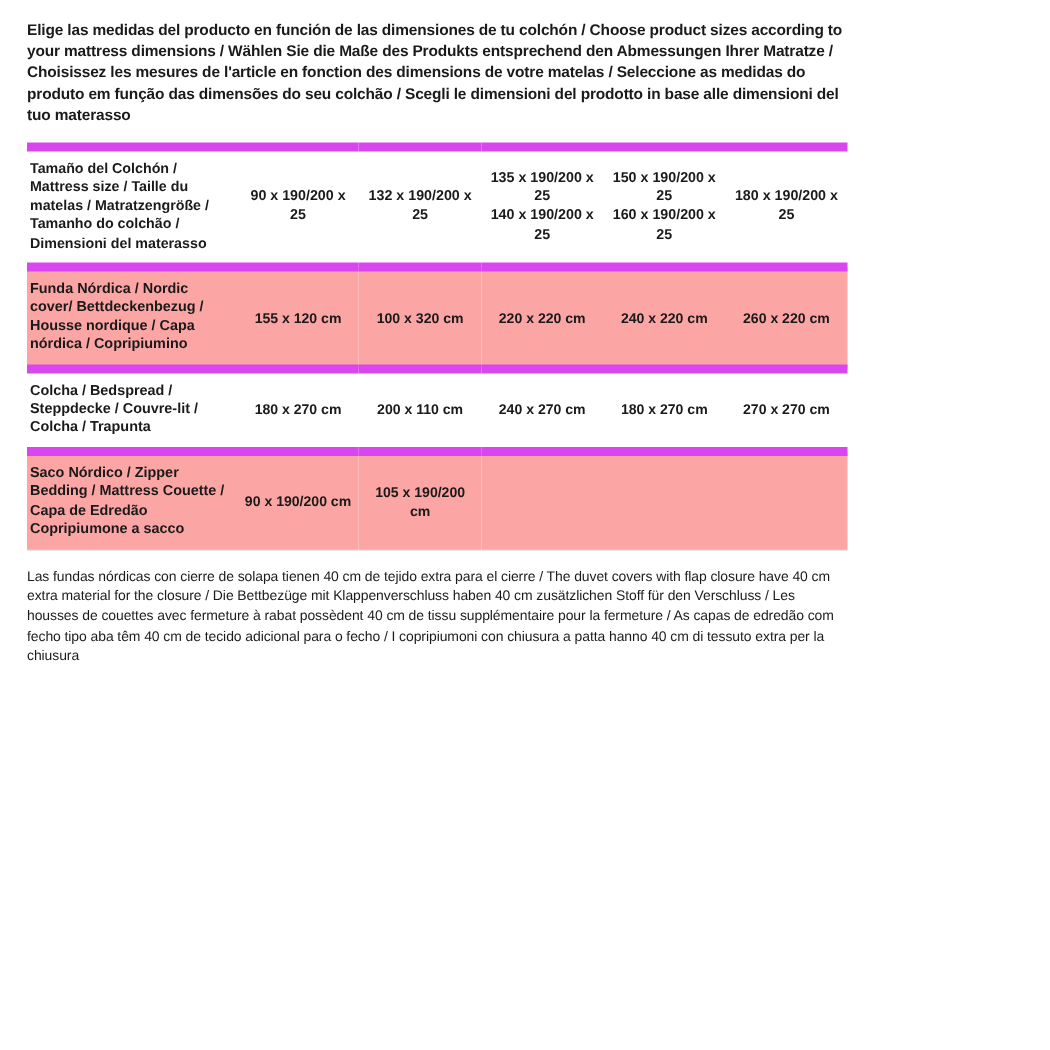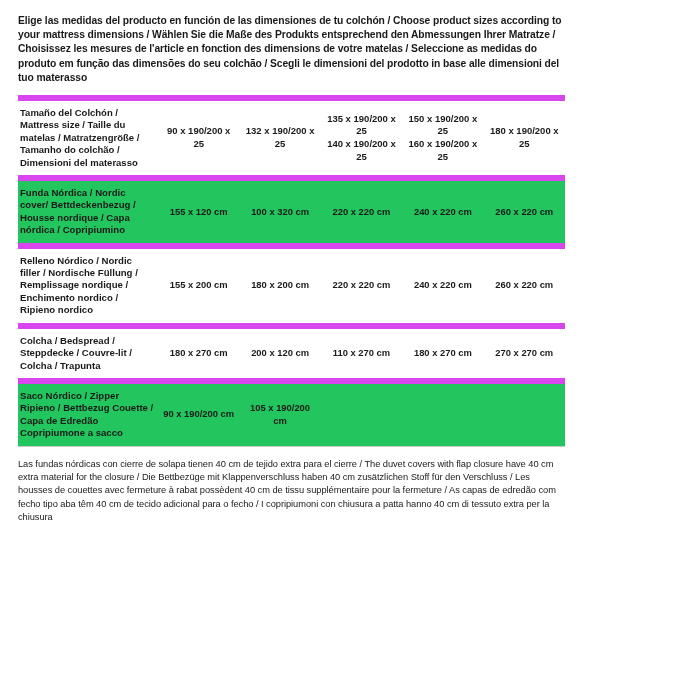--- a/index.html
+++ b/index.html
@@ -53,21 +53,21 @@
     font-size: 9.4px;
     font-weight: bold;
     text-align: center;
     line-height: 12.6px;
   }
   tr.header .row-label,
   tr.header .cell {
     font-size: 9.5px;
   }
   tr.shaded td {
-    background: #22c55e;
+    background: #fca5a5;
   }
   .footer {
     margin-top: 11px;
     font-size: 9.3px;
     font-weight: normal;
     line-height: 13.4px;
     letter-spacing: -0.05px;
   }
 </style>
 </head>
@@ -89,37 +89,29 @@
         </tr>
         <tr class="shaded">
           <td class="row-label">Funda Nórdica / Nordic cover/ Bettdeckenbezug / Housse nordique / Capa nórdica / Copripiumino</td>
           <td class="cell">155 x 120 cm</td>
           <td class="cell">100 x 320 cm</td>
           <td class="cell">220 x 220 cm</td>
           <td class="cell">240 x 220 cm</td>
           <td class="cell">260 x 220 cm</td>
         </tr>
         <tr>
-          <td class="row-label">Relleno Nórdico / Nordic filler / Nordische Füllung / Remplissage nordique / Enchimento nordico / Ripieno nordico</td>
-          <td class="cell">155 x 200 cm</td>
-          <td class="cell">180 x 200 cm</td>
-          <td class="cell">220 x 220 cm</td>
-          <td class="cell">240 x 220 cm</td>
-          <td class="cell">260 x 220 cm</td>
-        </tr>
-        <tr>
           <td class="row-label">Colcha / Bedspread / Steppdecke / Couvre-lit / Colcha / Trapunta</td>
           <td class="cell">180 x 270 cm</td>
-          <td class="cell">200 x 120 cm</td>
-          <td class="cell">110 x 270 cm</td>
+          <td class="cell">200 x 110 cm</td>
+          <td class="cell">240 x 270 cm</td>
           <td class="cell">180 x 270 cm</td>
           <td class="cell">270 x 270 cm</td>
         </tr>
         <tr class="shaded">
-          <td class="row-label">Saco Nórdico / Zipper Ripieno / Bettbezug Couette / Capa de Edredão Copripiumone a sacco</td>
+          <td class="row-label">Saco Nórdico / Zipper Bedding / Mattress Couette / Capa de Edredão Copripiumone a sacco</td>
           <td class="cell">90 x 190/200 cm</td>
           <td class="cell">105 x 190/200 cm</td>
           <td class="cell"></td>
           <td class="cell"></td>
           <td class="cell"></td>
         </tr>
       </tbody>
   </table>
 
   <div class="footer">Las fundas nórdicas con cierre de solapa tienen 40 cm de tejido extra para el cierre  /  The duvet covers with flap closure have 40 cm extra material for the closure / Die Bettbezüge mit Klappenverschluss haben 40 cm zusätzlichen Stoff für den Verschluss / Les housses de couettes avec fermeture à rabat possèdent 40 cm de tissu supplémentaire pour la fermeture / As capas de edredão com fecho tipo aba têm 40 cm de tecido adicional para o fecho / I copripiumoni con chiusura a patta hanno 40 cm di tessuto extra per la chiusura</div>

